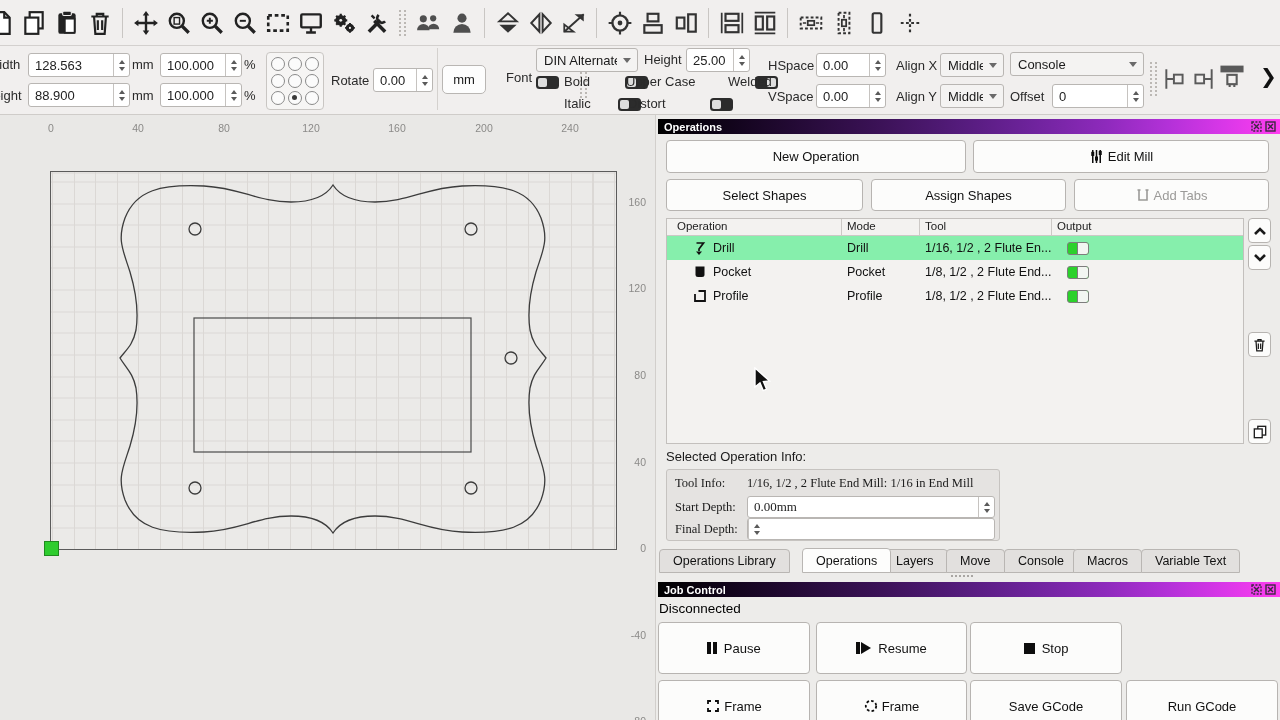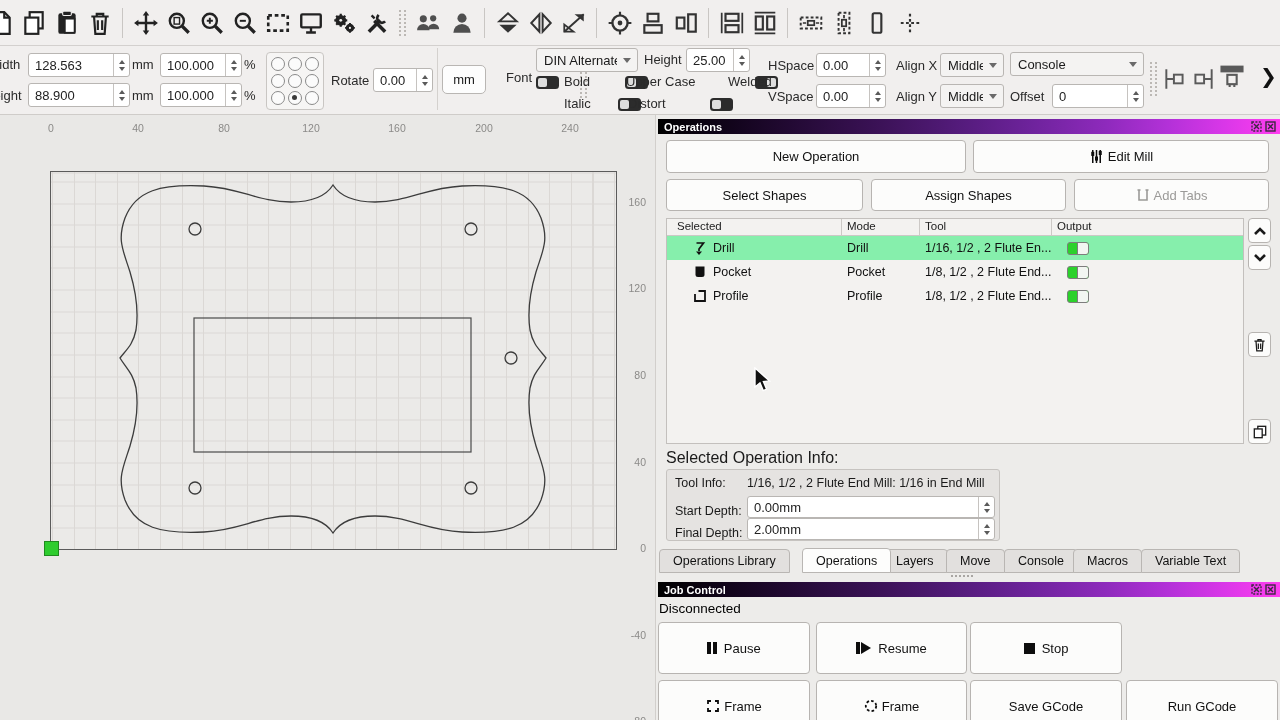--- a/index.html
+++ b/index.html
@@ -55,21 +55,21 @@
   .thead .csep{position:absolute;top:0;width:1px;height:16px;background:#ccc9c6;}
   .trow{position:relative;height:24px;font-size:12.5px;color:#111;}
   .trow.sel{background:#86efac;}
   .trow .cell{position:absolute;top:0;height:24px;display:flex;align-items:center;white-space:nowrap;}
   .outsw{width:22px;height:13px;border:1px solid #7d7d7d;border-radius:3px;background:#2bd12b;position:relative;box-sizing:border-box;}
   .outsw .knob{position:absolute;right:0;top:0;width:10px;height:11px;background:#f2f6f2;border-left:1px solid #7d7d7d;border-radius:0 2px 2px 0;}
   .sidebtn{position:absolute;left:592px;width:23px;height:25px;background:#fcfcfb;border:1px solid #b7b4b1;border-radius:4px;
            display:flex;align-items:center;justify-content:center;box-sizing:border-box;}
   #infobox{position:absolute;left:10px;top:354px;width:334px;height:72px;background:#e5e3e1;border:1px solid #c6c3c0;border-radius:3px;
            font-size:12.5px;box-sizing:border-box;}
-  .inforow{position:absolute;left:8px;display:flex;align-items:flex-end;}
+  .inforow{position:absolute;left:8px;display:flex;align-items:center;font-family:Liberation Serif, serif;}
   .inforow .ilabel{width:72px;flex:0 0 auto;}
   
   .tab{position:absolute;top:434px;height:24px;background:#e2e0de;border:1px solid #b9b6b3;border-radius:4px 4px 0 0;
        display:flex;align-items:center;padding:0 13px;font-size:12.5px;color:#111;box-sizing:border-box;}
   .tab.active{background:#fdfdfc;height:25px;top:433px;z-index:2;}
   
   .jbtn-icon{display:inline-flex;align-items:center;margin-right:3px;}
   .ic-bar{width:3.5px;height:12px;background:#0d0d0d;display:inline-block;}
   .ic-sq{width:11px;height:11px;background:#0d0d0d;display:inline-block;}
   .ic-tri{width:0;height:0;border-top:6px solid transparent;border-bottom:6px solid transparent;border-left:10px solid #0d0d0d;display:inline-block;}
@@ -501,21 +501,21 @@
   <div class="btn disabled" style="left:418px;top:64px;width:195px;height:32px">
     <svg width="14" height="14" viewBox="0 0 14 14">
         <path d="M3 2 v10 h8 v-10" fill="none" stroke="#9b9a98" stroke-width="1.6"></path>
         <path d="M1.5 2 h3 M9.5 2 h3" stroke="#9b9a98" stroke-width="1.6"></path>
       </svg>
     <span>Add Tabs</span>
   </div>
 
   <div id="opstable">
     <div class="thead">
-      <span style="left:10px">Selected</span>
+      <span style="left:10px">Operation</span>
       <span style="left:180px">Mode</span>
       <span style="left:258px">Tool</span>
       <span style="left:390px">Output</span>
       <span class="csep" style="left:174px"></span>
         <span class="csep" style="left:252px"></span>
         <span class="csep" style="left:384px"></span>
     </div>
     <div class="trow sel">
       <span class="cell" style="left:26px">
         <svg width="14" height="15" viewBox="0 0 14 15">
@@ -581,40 +581,39 @@
         <path d="M6.5 7 v7 M9.5 7 v7"></path>
       </svg>
   </div>
   <div class="sidebtn" style="top:304px">
     <svg width="14" height="14" viewBox="0 0 16 16" fill="#fff" stroke="#1a1a1a" stroke-width="1.5">
         <rect x="5.5" y="1.5" width="9" height="10"></rect>
         <rect x="1.5" y="4.5" width="9" height="10"></rect>
       </svg>
   </div>
 
-  <div class="abs" style="left:10px;top:334px;font-size:16px">Selected Operation Info:</div>
+  <div class="abs" style="left:10px;top:334px;font-size:13px">Selected Operation Info:</div>
   <div id="infobox">
     <div class="inforow" style="top:6px">
       <span class="ilabel">Tool Info:</span>
       <span style="white-space:nowrap">1/16, 1/2 ,  2 Flute End Mill: 1/16 in End Mill</span>
     </div>
     <div class="inforow" style="top:26px">
       <span class="ilabel">Start Depth:</span>
       <span class="spin" style="width:246px;height:20px">
         <span class="val">0.00mm</span>
         <span class="stepper">
             <span class="tri-up"></span>
             <span class="tri-dn"></span>
           </span>
       </span>
     </div>
     <div class="inforow" style="top:48px">
       <span class="ilabel">Final Depth:</span>
       <span class="spin" style="width:246px;height:20px">
-        <span class="val">2.00mm</span>
         <span class="stepper">
             <span class="tri-up"></span>
             <span class="tri-dn"></span>
           </span>
       </span>
     </div>
   </div>
 
   <div class="tab" style="left:3px">Operations Library</div>
   <div class="tab active" style="left:146px">Operations</div>

